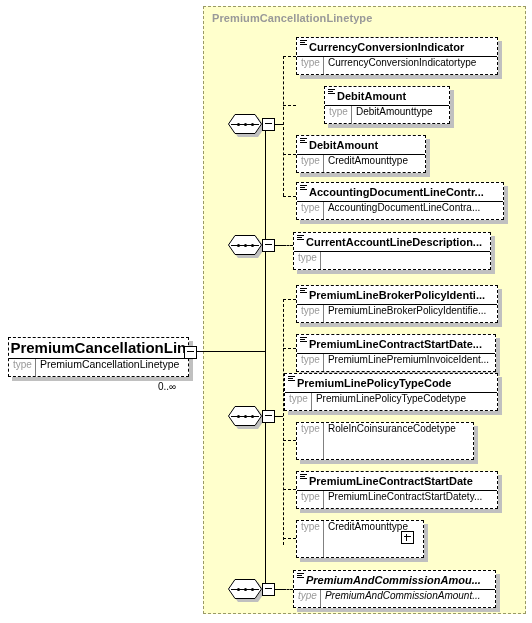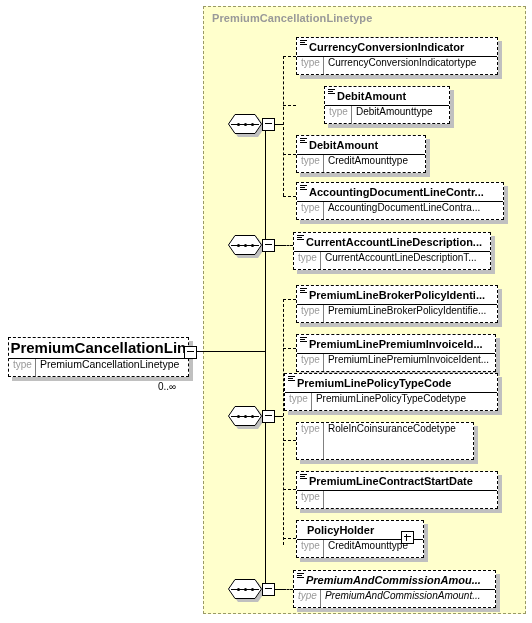--- a/index.html
+++ b/index.html
@@ -307,21 +307,20 @@
         <span class="eqicon">
             <i></i>
             <i></i>
             <i></i>
           </span>
         <span class="nametxt">CurrentAccountLineDescription...</span>
       </div>
       <div class="typerow">
         <span class="typelbl">type</span>
         <span class="typesep"></span>
-        <span class="typeval">CurrentAccountLineDescriptionT...</span>
       </div>
     </div>
   </div>
 
   <div class="seq" style="left:228px;top:406px;">
     <div class="sshadow"></div>
     <div class="sbody"></div>
     <svg class="soutline" width="34" height="20" viewBox="0 0 34 20">
       <polygon points="7,0.5 27,0.5 33.5,10 27,19.5 7,19.5 0.5,10" fill="none" stroke="#000" stroke-width="1"></polygon>
     </svg>
@@ -359,21 +358,21 @@
   <div class="dln h" style="left:283px;top:348px;width:13px;"></div>
   <div class="node" style="left:296px;top:334px;width:200px;height:38px;">
     <div class="shadow"></div>
     <div class="body">
       <div class="namerow">
         <span class="eqicon">
             <i></i>
             <i></i>
             <i></i>
           </span>
-        <span class="nametxt">PremiumLinePremiumInvoiceId...</span>
+        <span class="nametxt">PremiumLineContractStartDate...</span>
       </div>
       <div class="typerow">
         <span class="typelbl">type</span>
         <span class="typesep"></span>
         <span class="typeval">PremiumLinePremiumInvoiceIdent...</span>
       </div>
     </div>
   </div>
 
   <div class="dln h" style="left:283px;top:391px;width:13px;"></div>
@@ -416,31 +415,29 @@
         <span class="eqicon">
             <i></i>
             <i></i>
             <i></i>
           </span>
         <span class="nametxt">PremiumLineContractStartDate</span>
       </div>
       <div class="typerow">
         <span class="typelbl">type</span>
         <span class="typesep"></span>
+        <span class="typeval">PremiumLineContractStartDatety...</span>
       </div>
     </div>
   </div>
 
   <div class="dln h" style="left:283px;top:538px;width:13px;"></div>
   <div class="node" style="left:296px;top:520px;width:128px;height:38px;">
     <div class="shadow"></div>
     <div class="body">
-      <div class="namerow" style="padding-left:10px;">
-        <span class="nametxt">PolicyHolder</span>
-      </div>
       <div class="typerow">
         <span class="typelbl">type</span>
         <span class="typesep"></span>
         <span class="typeval">CreditAmounttype</span>
       </div>
     </div>
   </div>
   <div class="plusbox" style="left:401px;top:531px;"></div>
 
   <div class="seq" style="left:228px;top:579px;">

